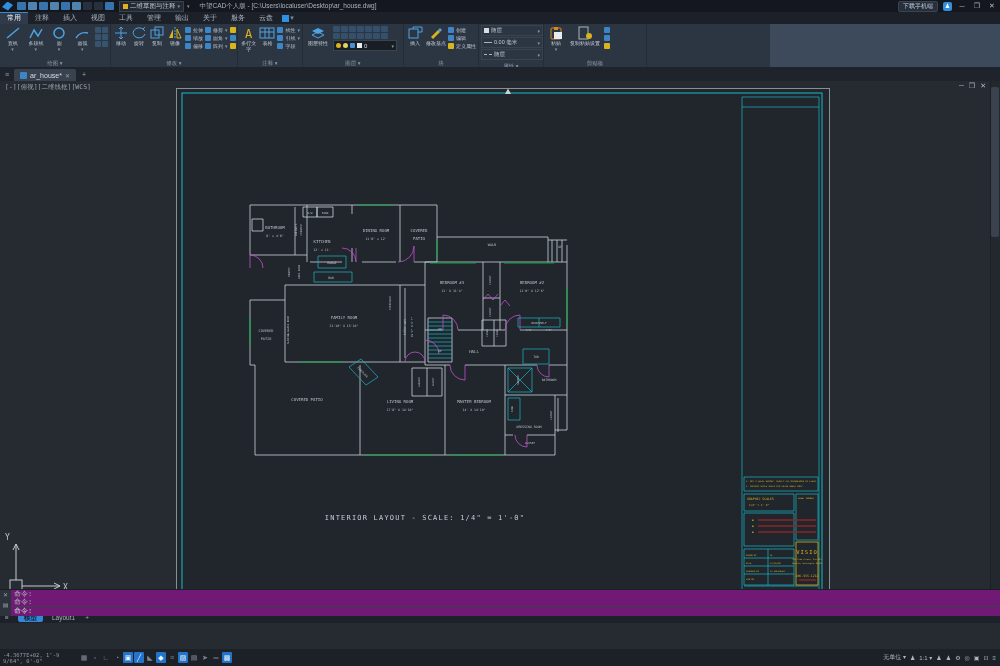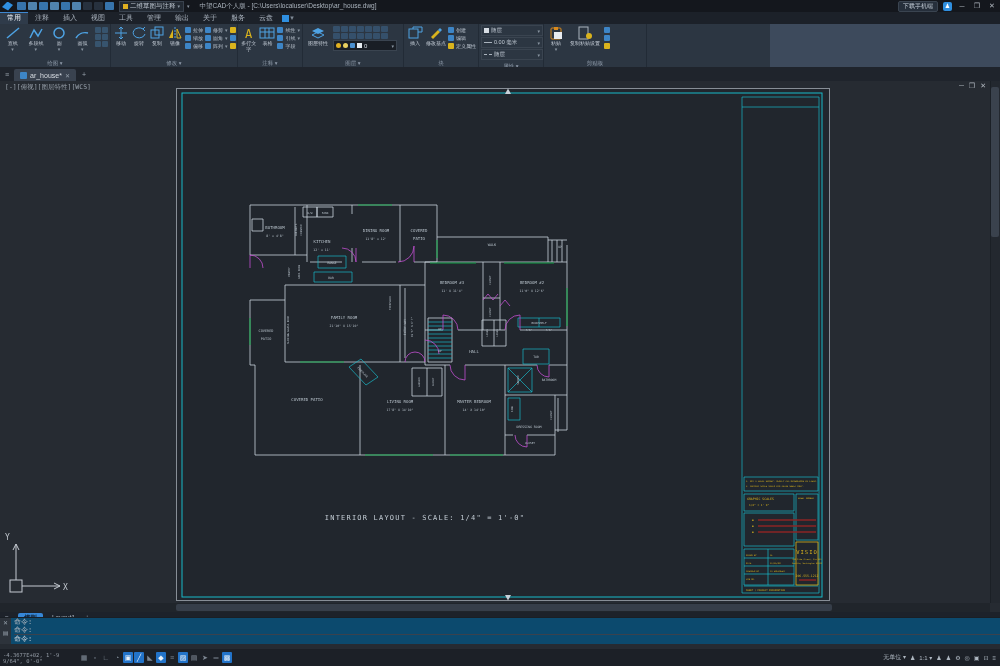--- a/index.html
+++ b/index.html
@@ -66,21 +66,21 @@
   #hscroll{left:0;top:522px;width:990px;height:9px;background:#20252b}
   #hthumb{left:176px;top:523px;width:656px;height:7px;background:#363e49;border-radius:2px}
   #ucs{left:4px;top:447px}
   
   #layoutbar{left:0;top:612px;width:1000px;height:11px;background:#1d222a;display:flex;align-items:center;font-size:6.5px;gap:4px}
   #lay-menu{width:14px;text-align:center;color:#9aa4ae}
   .ltab{padding:0 6px;height:9px;line-height:9px;color:#aab3bd;border-radius:2px}
   .ltab.active{background:#3687d7;color:#0e2236;font-weight:bold}
   #lay-plus{color:#9aa4ae}
   
-  #cmd{left:0;top:617px;width:1000px;height:26px;background:#0c4a6e;border-top:1px solid #1a1f25;display:flex}
+  #cmd{left:0;top:589px;width:1000px;height:26px;background:#701a75;border-top:1px solid #1a1f25;display:flex}
   #cmd-gutter{width:11px;background:#2d333b;display:flex;flex-direction:column;align-items:center;padding-top:1px;gap:3px;
       color:#95a0ab;font-size:6px}
   #cmd-lines{flex:1;font-family:"DejaVu Sans Mono",monospace;font-size:7px;color:#a9b1ba;padding-left:3px}
   .cmdrow{height:8px;line-height:8px}
   #cmd-input{border-top:1px solid #3a424d;height:9px;line-height:9px;color:#c5cdd6}
   
   #statusbar{left:0;top:649px;width:1000px;height:17px;background:#1c2027;display:flex;align-items:center}
   #coords{font-family:"DejaVu Sans Mono",monospace;font-size:5.5px;color:#949ca6;padding-left:3px;width:76px;flex:none}
   #status-toggles{display:flex;gap:1px}
   .stog{width:10px;height:11px;font-size:7px;line-height:11px;text-align:center;color:#7e8894;border-radius:1px}
@@ -413,21 +413,21 @@
   <div id="doc-menu">≡</div>
   <div id="doc-tab">
     <span class="dwgico"></span>
     <span>ar_house*</span>
     <span class="x">✕</span>
   </div>
   <div id="doc-plus">+</div>
 </div>
 
 <div id="canvas" class="abs">
-  <div id="vplabel" class="abs">[-][俯视][图层特性][WCS]</div>
+  <div id="vplabel" class="abs">[-][俯视][二维线框][WCS]</div>
   <div id="canvas-winbtns" class="abs">
     <span>─</span>
     <span>❐</span>
     <span>✕</span>
   </div>
 
   <svg id="paper" class="abs" viewBox="176 88 654 513">
     <rect x="176.5" y="88.5" width="653" height="512" fill="#21262d" stroke="#878e96" stroke-width="1"></rect>
     <rect x="182" y="93" width="640" height="504" fill="none" stroke="#18b9c9" stroke-width="1"></rect>
     <polygon points="505,94 508,88.5 511,94" fill="#c8d0d8"></polygon>

